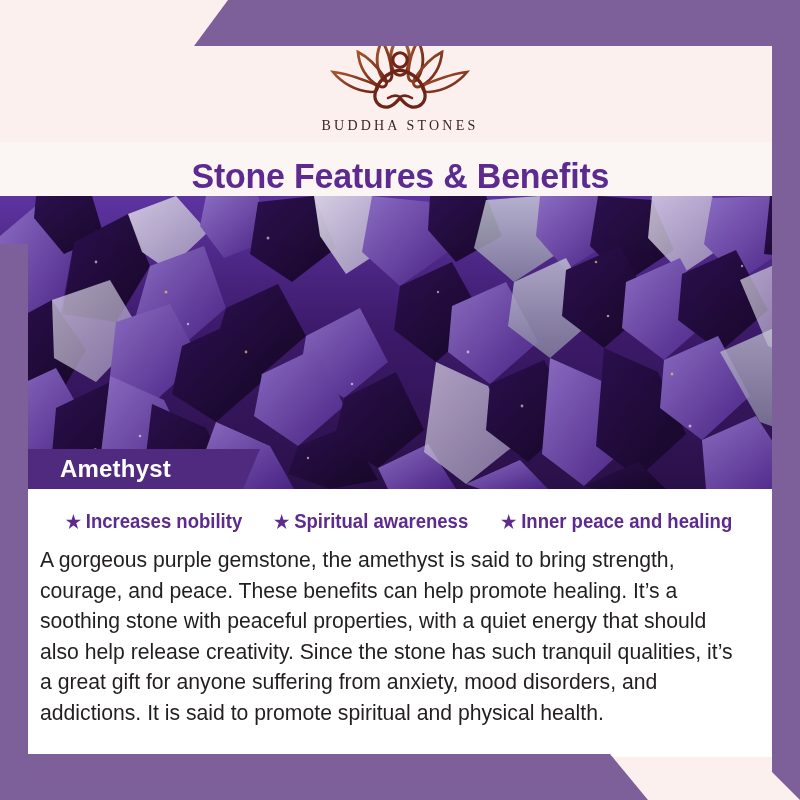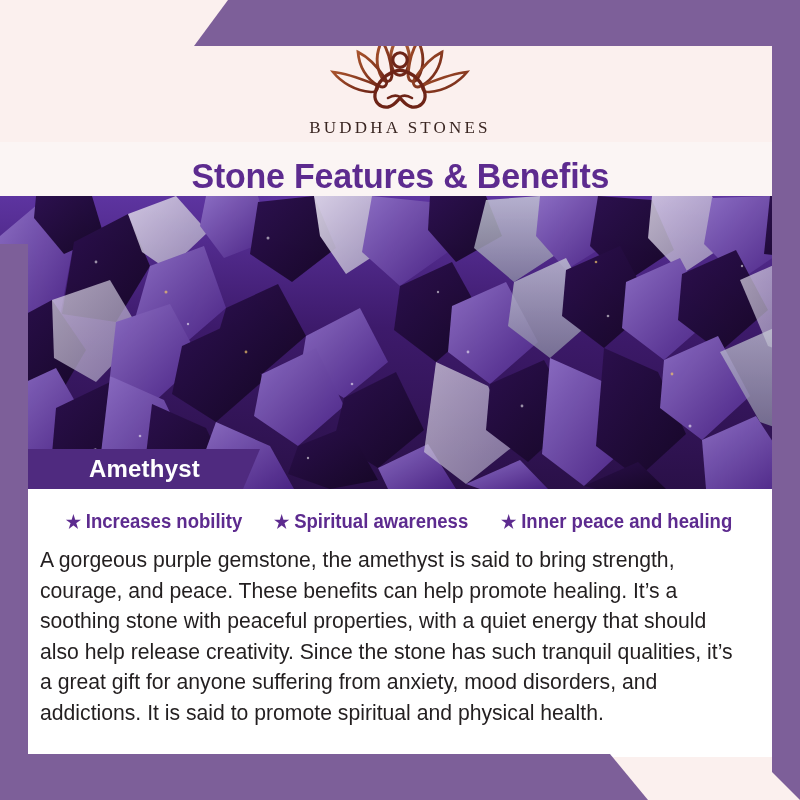--- a/index.html
+++ b/index.html
@@ -78,21 +78,21 @@
     display: block;
     margin: 0 auto;
     width: 150px;
     height: 88px;
   }
 
   .logo-wordmark {
     display: block;
     margin: 4px auto 0;
     font-family: "Liberation Serif", serif;
-    font-size: 17px;
+    font-size: 14px;
     letter-spacing: 3.2px;
     color: #3a2622;
     text-align: center;
   }
 
   .title-bar {
     position: absolute;
     top: 142px; left: 0;
     width: 800px; height: 54px;
     background: #fbf5f4;
@@ -132,21 +132,21 @@
     clip-path: polygon(0 0, 232px 0, 215px 40px, 0 40px);
     display: flex;
     align-items: center;
     z-index: 4;
   }
   .ribbon-label {
     font-family: "Liberation Sans Narrow", "Liberation Sans", sans-serif;
     font-size: 24px;
     font-weight: bold;
     color: #ffffff;
-    padding-left: 61px;
+    padding-left: 32px;
     letter-spacing: 0.2px;
     white-space: nowrap;
   }
 
   
   .content {
     position: absolute;
     top: 489px; left: 28px;
     width: 744px;
     height: 268px;

